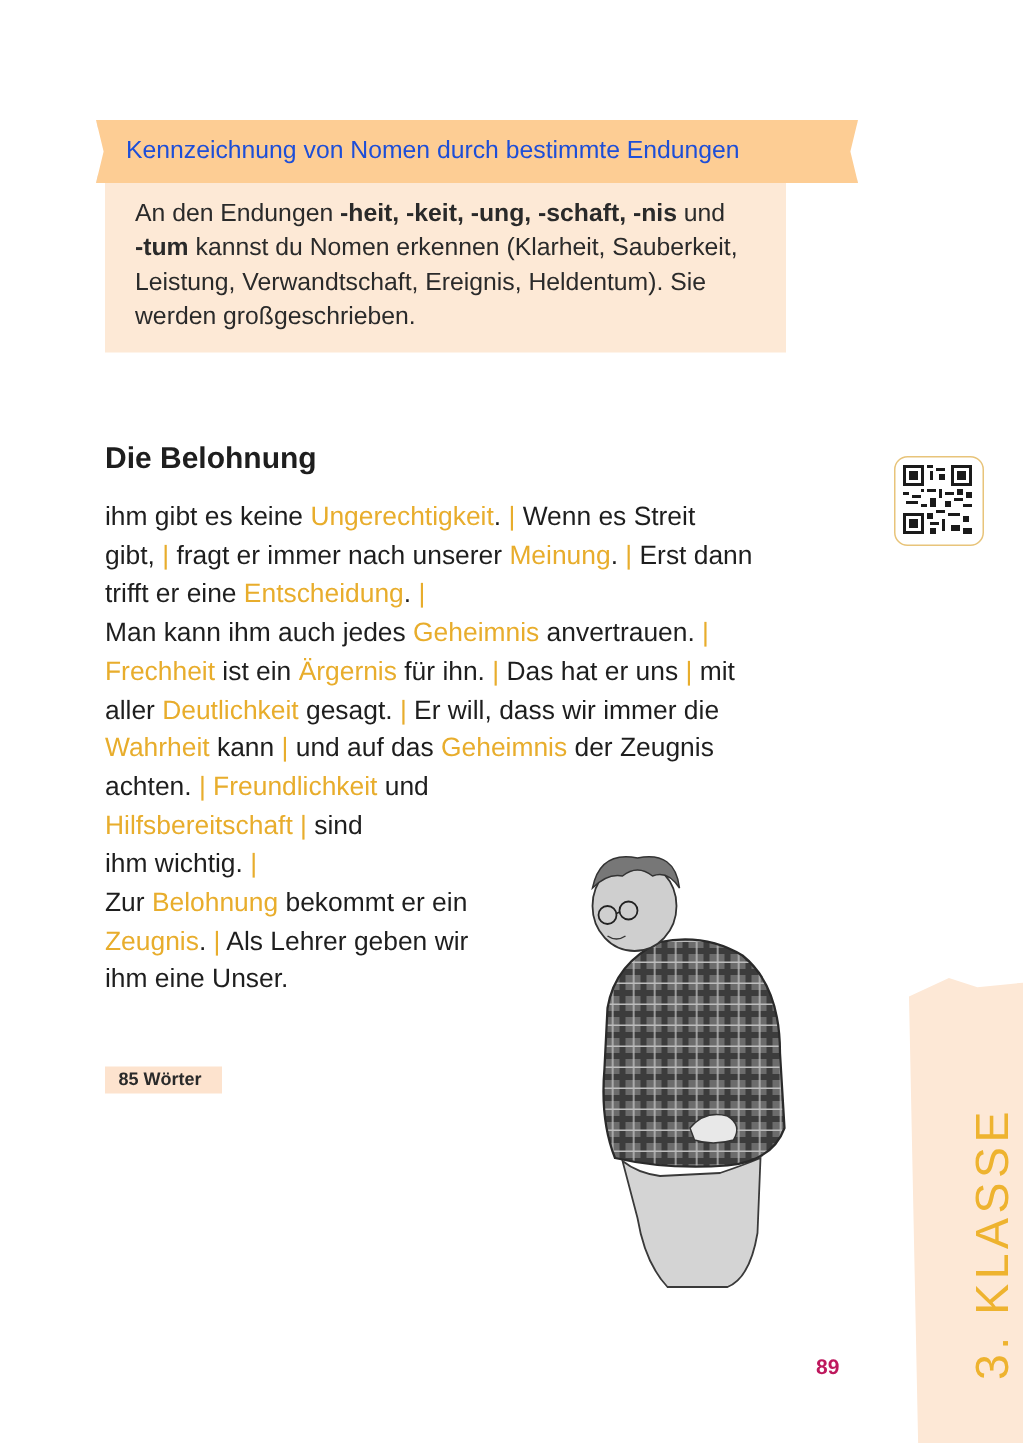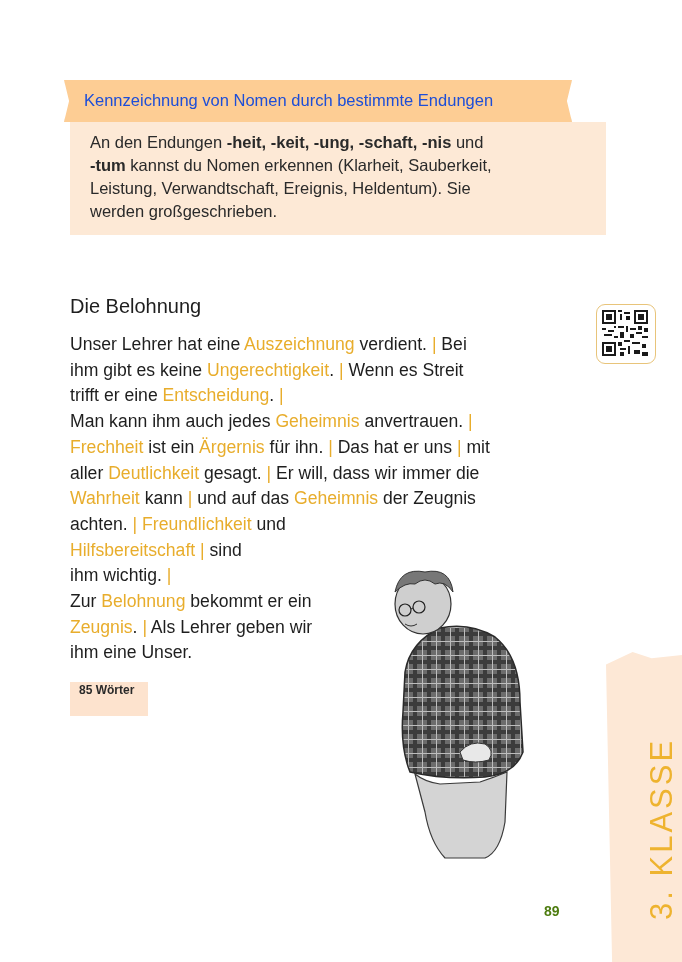--- a/index.html
+++ b/index.html
@@ -17,59 +17,59 @@
     background: #fdcd94;
     box-shadow: 0 2px 3px rgba(0,0,0,0.18);
     clip-path: polygon(0 0, 100% 0, 99% 50%, 100% 100%, 0 100%, 1% 50%);
   }
   .rule-title {
     position: absolute; left: 14px; top: 11px;
     font-size: 16.5px; font-weight: normal; color: #1d4ed8;
     white-space: nowrap;
   }
   .rule-body {
-    position: absolute; left: 0; top: 42px; width: 536px; height: 113px;
+    position: absolute; left: 0; top: 42px; width: 454px; height: 113px;
     background: #fde9d6;
   }
   .rule-text {
     position: absolute; left: 20px; top: 9px; width: 460px;
     font-size: 16.5px; line-height: 23px; color: #2a2a2a;
   }
   .rule-text b { font-weight: bold; }
 
   .story-title {
     position: absolute; left: 70px; top: 295px;
-    font-size: 20px; font-weight: normal; color: #1e1e1e;
+    font-size: 20px; font-weight: bold; color: #1e1e1e;
   }
   .story {
     position: absolute; left: 70px; top: 332px; width: 490px;
     font-size: 17.6px; line-height: 25.7px; color: #1e1e1e;
   }
   .line { display: block; white-space: nowrap; }
   .hl { color: #e8ad2c; }
   .sep { color: #e8ad2c; }
 
   .qr {
     position: absolute; left: 596px; top: 304px; width: 58px; height: 58px;
     border: 1.5px solid #e8c47a; border-radius: 9px; background: #fff;
   }
   .qr svg { position: absolute; left: 5px; top: 5px; }
 
   .word-count {
-    position: absolute; left: 70px; top: 682px; width: 78px; height: 34px;
+    position: absolute; left: 70px; top: 711px; width: 78px; height: 18px;
     background: #fde3ce;
   }
   .word-count span {
     position: absolute; left: 9px; top: 1px; font-size: 12px; font-weight: bold; color: #2a2a2a;
   }
 
   .illustration { position: absolute; left: 385px; top: 562px; width: 160px; height: 298px; }
 
   .page-number {
-    position: absolute; left: 544px; top: 903px; font-size: 14px; font-weight: bold; color: #4d7c0f;
+    position: absolute; left: 544px; top: 903px; font-size: 14px; font-weight: bold; color: #be185d;
   }
 
   .grade-tab {
     position: absolute; left: 606px; top: 652px; width: 76px; height: 310px;
     background: #fde8d6;
     clip-path: polygon(0 4%, 35% 0, 60% 2%, 100% 1%, 100% 100%, 8% 100%);
   }
   .grade-label {
     position: absolute; left: 644px; top: 920px;
     transform: rotate(-90deg); transform-origin: left top;
@@ -88,22 +88,22 @@
       <span class="line"><b>-tum</b><span> kannst du Nomen erkennen (Klarheit, Sauberkeit,</span></span>
       <span class="line"><span>Leistung, Verwandtschaft, Ereignis, Heldentum). Sie</span></span>
       <span class="line"><span>werden großgeschrieben.</span></span>
     </div>
   </div>
 </div>
 
 <div class="story-title">Die Belohnung</div>
 
 <div class="story" id="story">
-    <span class="line"><span>Unser Lehrer hat eine </span><span class="hl">Auszeichnung</span><span> verdient. </span><span class="sep">|</span><span> Bei</span></span>
     <span class="line"><span>ihm gibt es keine </span><span class="hl">Ungerechtigkeit</span><span>. </span><span class="sep">|</span><span> Wenn es Streit</span></span>
+    <span class="line"><span>gibt, </span><span class="sep">|</span><span> fragt er immer nach unserer </span><span class="hl">Meinung</span><span>. </span><span class="sep">|</span><span> Erst dann</span></span>
     <span class="line"><span>trifft er eine </span><span class="hl">Entscheidung</span><span>. </span><span class="sep">|</span></span>
     <span class="line"><span>Man kann ihm auch jedes </span><span class="hl">Geheimnis</span><span> anvertrauen. </span><span class="sep">|</span></span>
     <span class="line"><span class="hl">Frechheit</span><span> ist ein </span><span class="hl">Ärgernis</span><span> für ihn. </span><span class="sep">|</span><span> Das hat er uns </span><span class="sep">|</span><span> mit</span></span>
     <span class="line"><span>aller </span><span class="hl">Deutlichkeit</span><span> gesagt. </span><span class="sep">|</span><span> Er will, dass wir immer die</span></span>
     <span class="line"><span class="hl">Wahrheit</span><span> kann </span><span class="sep">|</span><span> und auf das </span><span class="hl">Geheimnis</span><span> der Zeugnis</span></span>
     <span class="line"><span>achten. </span><span class="sep">|</span><span> </span><span class="hl">Freundlichkeit</span><span> und</span></span>
     <span class="line"><span class="hl">Hilfsbereitschaft</span><span> </span><span class="sep">|</span><span> sind</span></span>
     <span class="line"><span>ihm wichtig. </span><span class="sep">|</span></span>
     <span class="line"><span>Zur </span><span class="hl">Belohnung</span><span> bekommt er ein</span></span>
     <span class="line"><span class="hl">Zeugnis</span><span>. </span><span class="sep">|</span><span> Als Lehrer geben wir</span></span>

